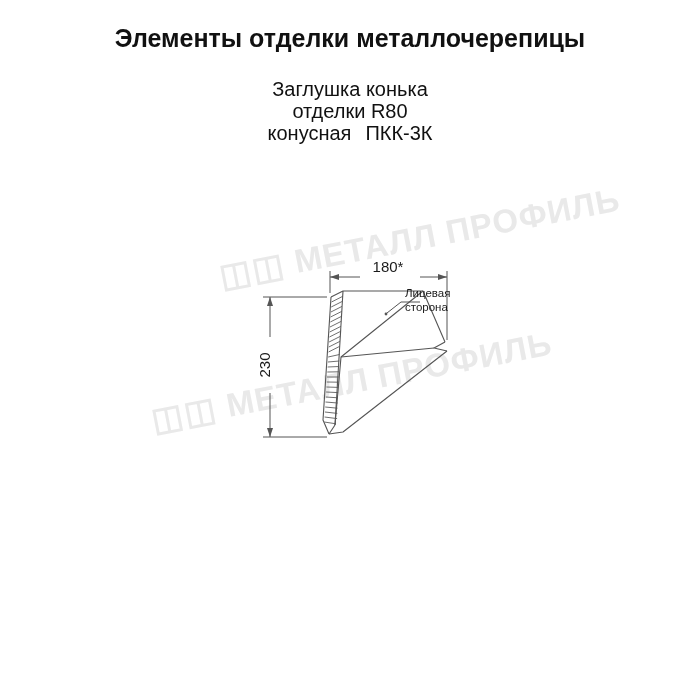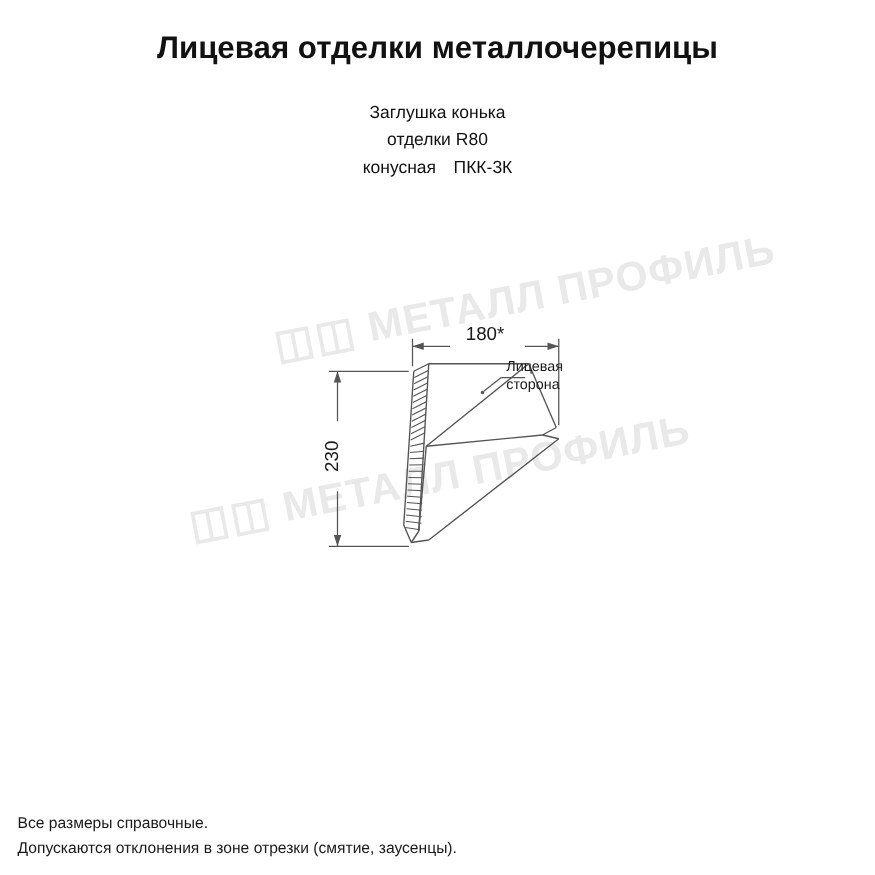--- a/index.html
+++ b/index.html
@@ -32,21 +32,21 @@
     font-weight: bold;
     letter-spacing: 0px;
     color: #111111;
   }
   .subtitle-block {
     position: absolute;
     top: 78px;
     left: 0;
     width: 700px;
     text-align: center;
-    font-size: 14px;
+    font-size: 20px;
     color: #111111;
     line-height: 22px;
   }
   .subtitle-line3 {
   }
   .subtitle-line3 .code {
     margin-left: 14px;
   }
 
   
@@ -117,21 +117,21 @@
 
 <div class="page">
 
   <div class="wm wm-1">
     <span class="glyph">◫◫</span><span>МЕТАЛЛ ПРОФИЛЬ</span>
   </div>
   <div class="wm wm-2">
     <span class="glyph">◫◫</span><span>МЕТАЛЛ ПРОФИЛЬ</span>
   </div>
 
-  <div class="main-title">Лицевая отделки металлочерепицы</div>
+  <div class="main-title">Элементы отделки металлочерепицы</div>
 
   <div class="subtitle-block">
     <div>Заглушка конька</div>
     <div>отделки R80</div>
     <div class="subtitle-line3">
       <span>конусная</span><span class="code">ПКК-3К</span>
     </div>
   </div>
 
   <div class="drawing">
@@ -212,18 +212,14 @@
         <line x1="186" y1="57" x2="172" y2="68"></line>
         <line x1="186" y1="57" x2="205" y2="57"></line>
         <circle cx="171" cy="69" r="1.4" fill="#555555" stroke="none"></circle>
       </g>
       <text class="face-text" x="190" y="52">Лицевая</text>
       <text class="face-text" x="190" y="66">сторона</text>
 
     </svg>
   </div>
 
-  <div class="footer">
-    <div>Все размеры справочные.</div>
-    <div>Допускаются отклонения в зоне отрезки (смятие, заусенцы).</div>
-  </div>
 
 </div>
 
 </body></html>

